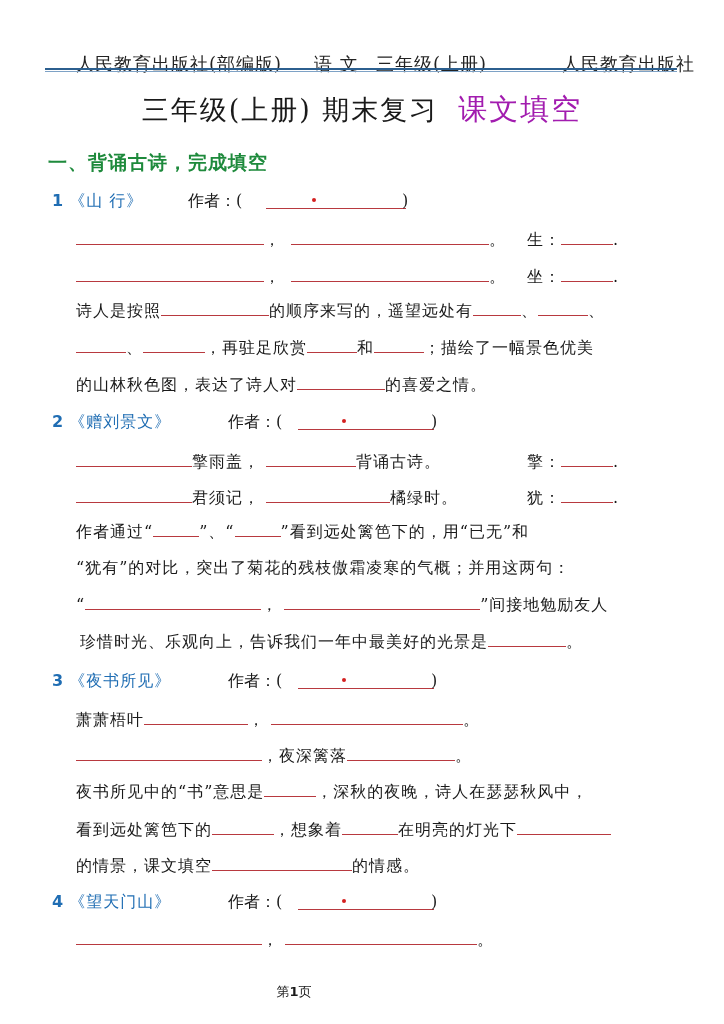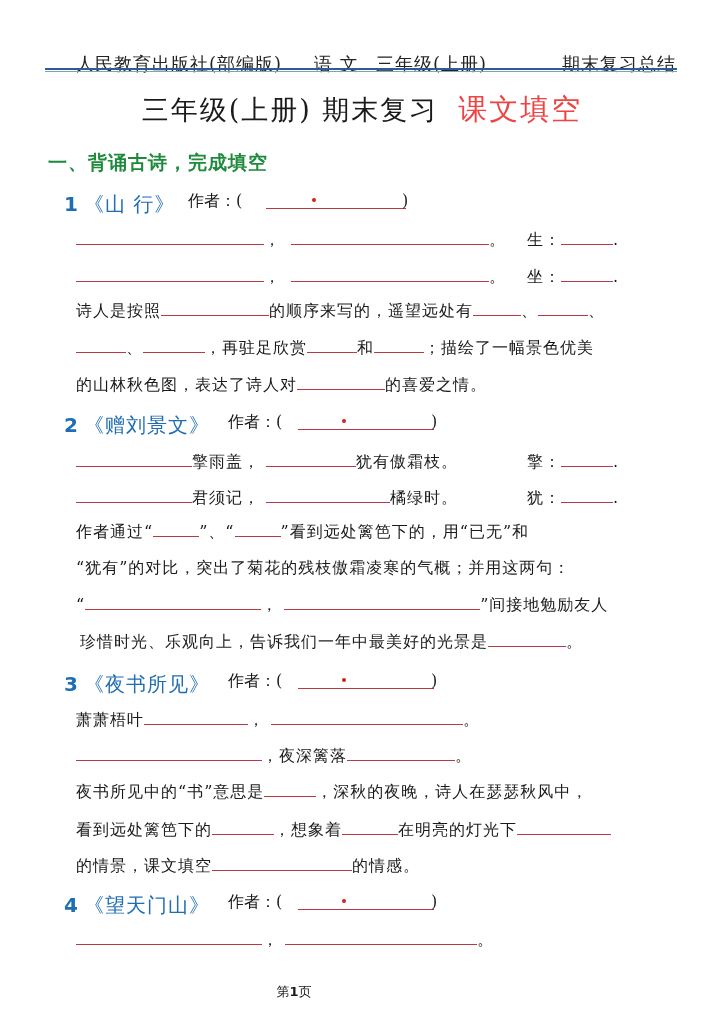--- a/index.html
+++ b/index.html
@@ -3,40 +3,40 @@
 <meta charset="utf-8">
 <style>
   html, body { margin: 0; padding: 0; background: #ffffff; }
   body { width: 724px; height: 1024px; position: relative; overflow: hidden;
          font-family: "DejaVu Serif", "Liberation Serif", serif; color: #1a1a1a; }
   .abs { position: absolute; white-space: nowrap; }
   .hdr { font-size: 18px; color: #222; top: 52px; letter-spacing: 1px; }
   .hdr-line { position: absolute; left: 45px; width: 632px; top: 68px; height: 2px; background: #2c5f8f; }
   .hdr-line2 { position: absolute; left: 45px; width: 632px; top: 71px; height: 1px; background: #7ea2c6; }
   .title { top: 90px; left: 0; width: 724px; text-align: center; font-size: 27px; letter-spacing: 2px; }
-  .title .red { color: #ef4444; font-size: 29px; margin-left: 20px; }
+  .title .red { color: #a21caf; font-size: 29px; margin-left: 20px; }
   .section { font-size: 19px; color: #1e8a3c; font-weight: bold; left: 36px; top: 150px; letter-spacing: 1px; margin-left: 12px; }
-  .poem-head { font-size: 20px; left: 64px; }
+  .poem-head { font-size: 16px; left: 52px; }
   .poem-head .num { color: #1f6db3; font-family: "DejaVu Sans", sans-serif; font-weight: bold; margin-right: 6px; }
   .poem-head .ttl { color: #1f6db3; letter-spacing: 1px; }
   .author-label { font-size: 16px; }
   .line { font-size: 16px; letter-spacing: 1px; }
   .blank { display: inline-block; border-bottom: 1.5px solid #b8393f; vertical-align: baseline; height: 14px; }
   .author-blank { position: absolute; border-bottom: 1.5px solid #b8393f; height: 16px; }
   .author-blank .dot { position: absolute; width: 4px; height: 4px; border-radius: 50%; background: #d42020; top: 6px; }
   .footer { font-size: 13px; top: 983px; left: 0; width: 588px; text-align: center; }
   .footer b { font-family: "DejaVu Sans", sans-serif; }
 </style>
 </head>
 <body>
 
 <div class="abs hdr" style="left:76px;">人民教育出版社(部编版)</div>
 <div class="abs hdr" style="left:314px;">语 文</div>
 <div class="abs hdr" style="left:376px;">三年级(上册)</div>
-<div class="abs hdr" style="left:562px;">期末复习总结</div>
+<div class="abs hdr" style="left:562px;">人民教育出版社</div>
 <div class="hdr-line"></div>
 <div class="hdr-line2"></div>
 
 <div class="abs title">
   <span>三年级(上册) 期末复习</span><span class="red">课文填空</span>
 </div>
 
 <div class="abs section">一、背诵古诗，完成填空</div>
 
 <div class="abs poem-head" style="top:191px;">
@@ -75,21 +75,21 @@
 <div class="abs poem-head" style="top:412px;">
   <span class="num">2</span><span class="ttl">《赠刘景文》</span>
 </div>
 <div class="abs author-label" style="left:228px; top:412px;">作者：(</div>
 <div class="author-blank" style="left:298px; top:413px; width:136px;">
     <span class="dot" style="left:44px;"></span>
   </div>
 <div class="abs author-label" style="left:431px; top:412px;">)</div>
 
 <div class="abs line" style="left:76px; top:452px;">
-  <span class="blank" style="width:116px;"></span><span>擎雨盖，</span><span style="display:inline-block;width:6px;"></span><span class="blank" style="width:90px;"></span><span>犹有傲霜枝。</span>
+  <span class="blank" style="width:116px;"></span><span>擎雨盖，</span><span style="display:inline-block;width:6px;"></span><span class="blank" style="width:90px;"></span><span>背诵古诗。</span>
 </div>
 <div class="abs line" style="left:527px; top:452px;">
   <span>擎：</span><span class="blank" style="width:52px;"></span><span>.</span>
 </div>
 
 <div class="abs line" style="left:76px; top:488px;">
   <span class="blank" style="width:116px;"></span><span>君须记，</span><span style="display:inline-block;width:6px;"></span><span class="blank" style="width:124px;"></span><span>橘绿时。</span>
 </div>
 <div class="abs line" style="left:527px; top:488px;">
   <span>犹：</span><span class="blank" style="width:52px;"></span><span>.</span>

